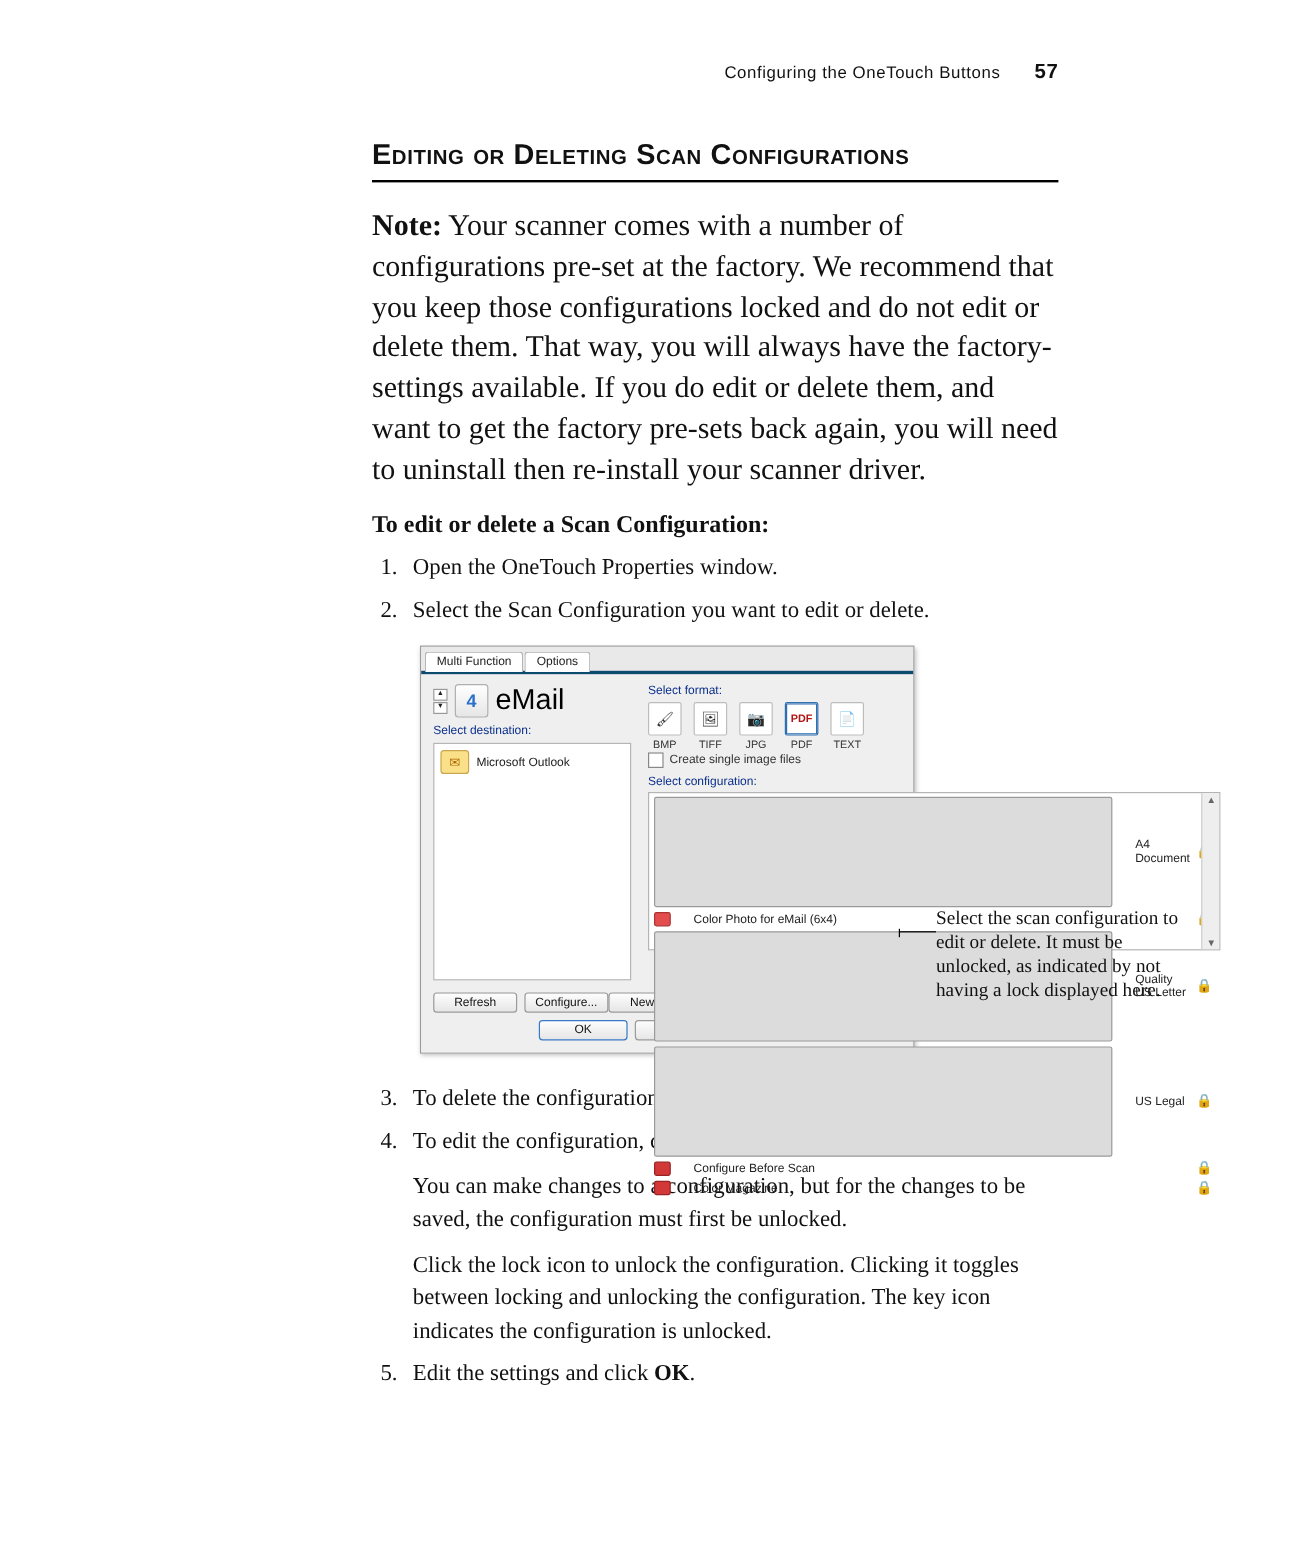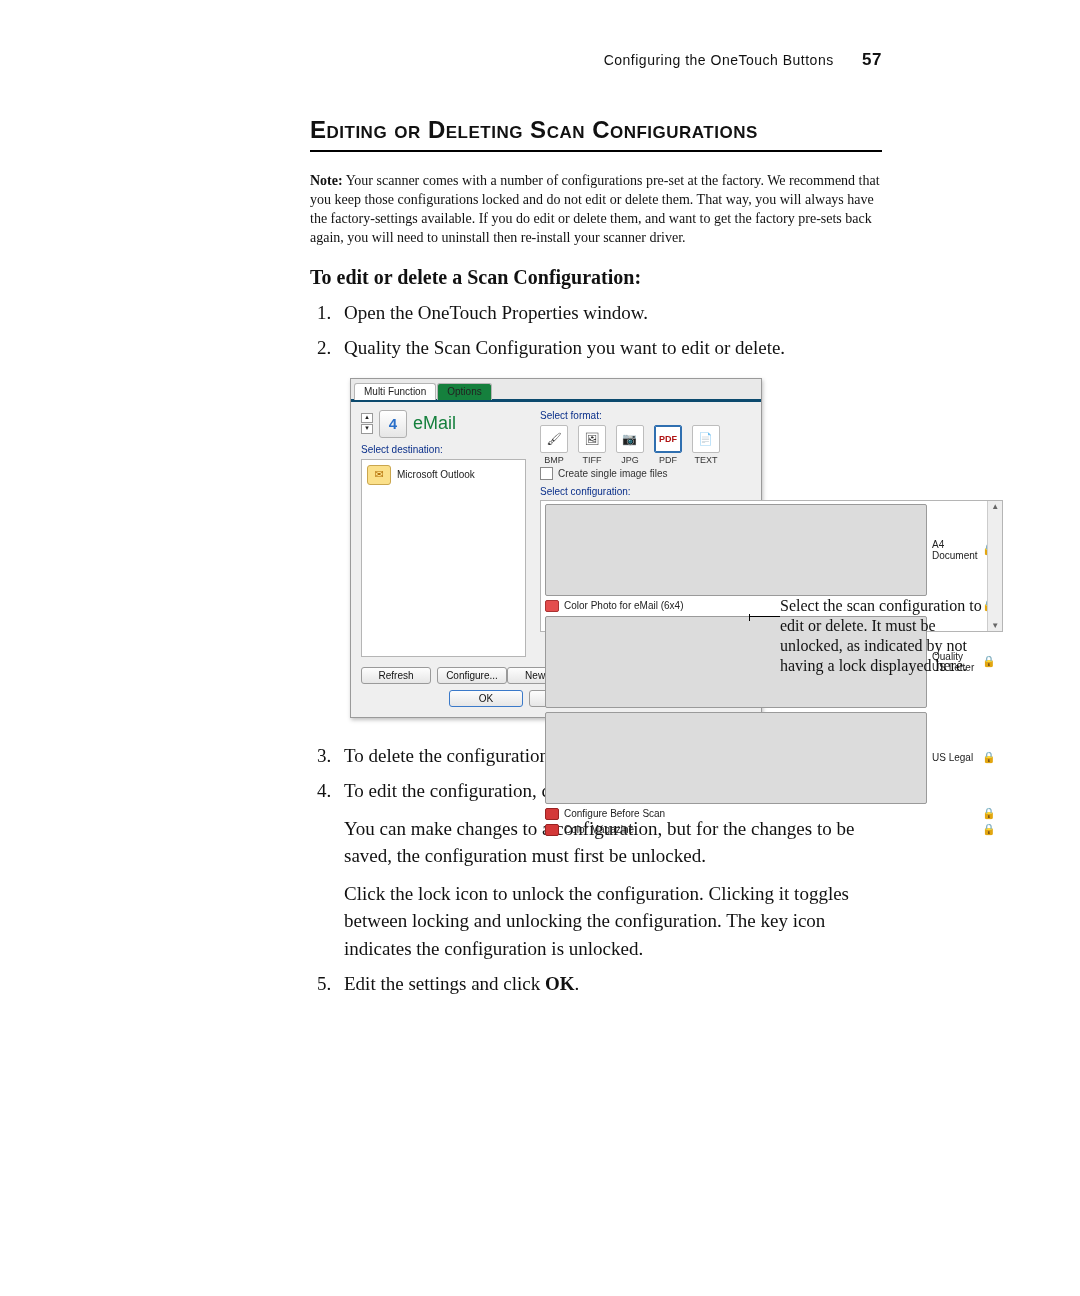--- a/index.html
+++ b/index.html
@@ -37,21 +37,21 @@
     font-size: 24px;
     letter-spacing: 0.5px;
     margin: 0 0 6px 0;
   }
   .rule {
     border: none;
     border-top: 2px solid #000;
     margin: 0 0 20px 0;
   }
   p.body {
-    font-size: 14px;
+    font-size: 25px;
     line-height: 1.35;
     margin: 0 0 18px 0;
   }
   p.body .lead {
     font-weight: 700;
   }
   h2.sub {
     font-family: "Times New Roman", serif;
     font-weight: 700;
     font-size: 20px;
@@ -90,21 +90,21 @@
     border-bottom: 3px solid #0c4a6e;
     padding: 3px 3px 0 3px;
     gap: 1px;
     background: #e9e9e9;
   }
   .tab {
     padding: 2px 9px 3px 9px;
     font-size: 10px;
     border: 1px solid #b5b5b5;
     border-bottom: none;
-    background: #15803d;
+    background: #ffffff;
     border-radius: 3px 3px 0 0;
     position: relative;
     top: 1px;
   }
   .tab.active {
     background: #fff;
     font-weight: 400;
   }
   .dialog-body {
     padding: 8px 10px 10px 10px;
@@ -127,21 +127,21 @@
   }
   .small-ud span{
     width:10px;height:8px;border:1px solid #999;background:#fff;font-size:7px;line-height:6px;text-align:center;
   }
   .docicon {
     width: 26px; height: 26px;
     background: linear-gradient(#fff,#e6e6e6);
     border:1px solid #b0b0b0;border-radius:3px;
     display:flex;align-items:center;justify-content:center;color:#2a6fc9;font-weight:700;font-size:15px;
   }
-  .email-title { font-family:"Trebuchet MS", Arial, sans-serif; font-size:18px; color:#15803d; }
+  .email-title { font-family:"Trebuchet MS", Arial, sans-serif; font-size:24px; color:#000000; }
   .blue-label { color:#0a2f8a; font-size:10px; margin:2px 0 4px 0; }
   .dest-list {
     height: 190px;
     border:1px solid #b5b5b5;
     background:#fff;
     padding:3px;
     overflow:hidden;
   }
   .dest-item { display:flex; align-items:center; gap:6px; padding:2px 2px; font-size:10px;}
   .dest-item .oicon{width:22px;height:18px;background:#fbe08a;border:1px solid #caa64e;border-radius:3px;display:flex;align-items:center;justify-content:center;color:#b06a00;font-size:11px;}
@@ -155,21 +155,21 @@
   }
   .fmt.selected .chip{border-color:#2f6fb0;box-shadow:0 0 0 1px #2f6fb0 inset;}
   .fmt.pdf .chip{color:#b01414;font-weight:700;font-size:9px;}
   .chk-row{display:flex;align-items:center;gap:5px;font-size:10px;color:#333;margin:2px 0 6px 0;}
   .chk{width:11px;height:11px;border:1px solid #888;background:#fff;}
   .cfg-label{color:#0a2f8a;font-size:10px;margin-bottom:3px;}
   .cfg-list{
     border:1px solid #b5b5b5;background:#fff;height:128px;position:relative;padding:1px 0;
   }
   .cfg-item{display:flex;align-items:center;gap:5px;font-size:10px;color:#222;padding:2px 6px 2px 4px;justify-content:space-between;}
-  .cfg-left{display:flex;align-items:center;gap:5px;}
+  .cfg-left{display:flex;align-items:center;gap:19px;}
   .ci{width:12px;height:10px;border-radius:2px;}
   .ci.page{background:#dcdcdc;border:1px solid #9a9a9a;}
   .ci.photo{background:#e44d4d;border:1px solid #a33;}
   .ci.mag{background:#d33838;border:1px solid #922;}
   .lock{color:#d99a1a;font-size:11px;line-height:11px;}
   .cfg-item.sel{color:#fff;background:#2f6fb0;}
   .cfg-sb{position:absolute;right:0;top:0;bottom:0;width:14px;background:#eee;border-left:1px solid #ccc;display:flex;flex-direction:column;align-items:center;justify-content:space-between;font-size:8px;color:#666;padding:1px 0;}
   .btnrow{display:flex;gap:6px;margin-top:10px;justify-content:flex-start;}
   .btnrow.right{justify-content:flex-end;margin-top:6px;}
   .wbtn{
@@ -208,21 +208,21 @@
   <hr class="rule">
 
   <p class="body">
     <span class="lead">Note:</span><span> Your scanner comes with a number of configurations pre-set at the factory. We recommend that you keep those configurations locked and do not edit or delete them. That way, you will always have the factory-settings available. If you do edit or delete them, and want to get the factory pre-sets back again, you will need to uninstall then re-install your scanner driver.</span>
   </p>
 
   <h2 class="sub">To edit or delete a Scan Configuration:</h2>
 
   <ol class="steps">
     <li><span>Open the OneTouch Properties window.</span></li>
-    <li><span>Quality the Scan Configuration you want to edit or delete.</span></li>
+    <li><span>Select the Scan Configuration you want to edit or delete.</span></li>
   </ol>
 
   <div class="shot-wrap">
     <div class="dialog">
       <div class="tabs">
         <div class="tab active">Multi Function</div>
         <div class="tab">Options</div>
       </div>
       <div class="dialog-body">
         <div class="two-col">

